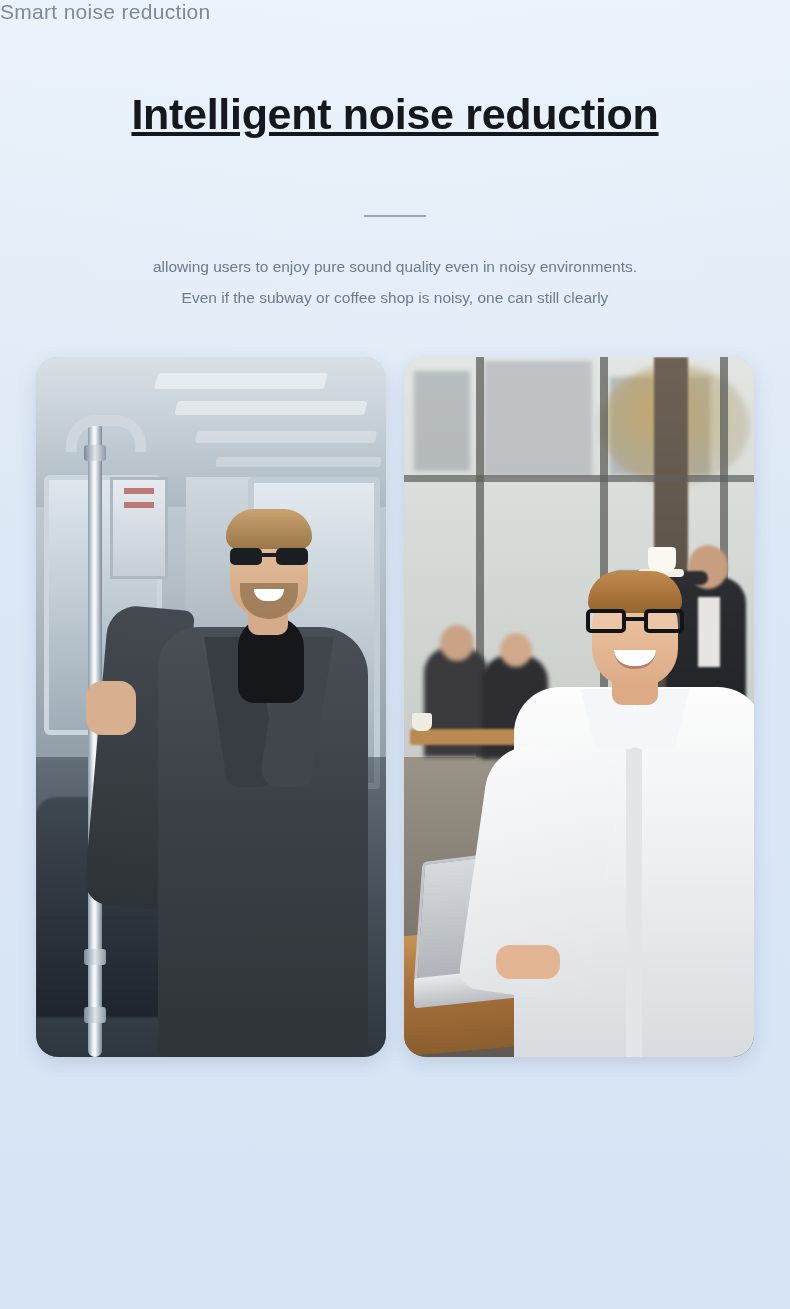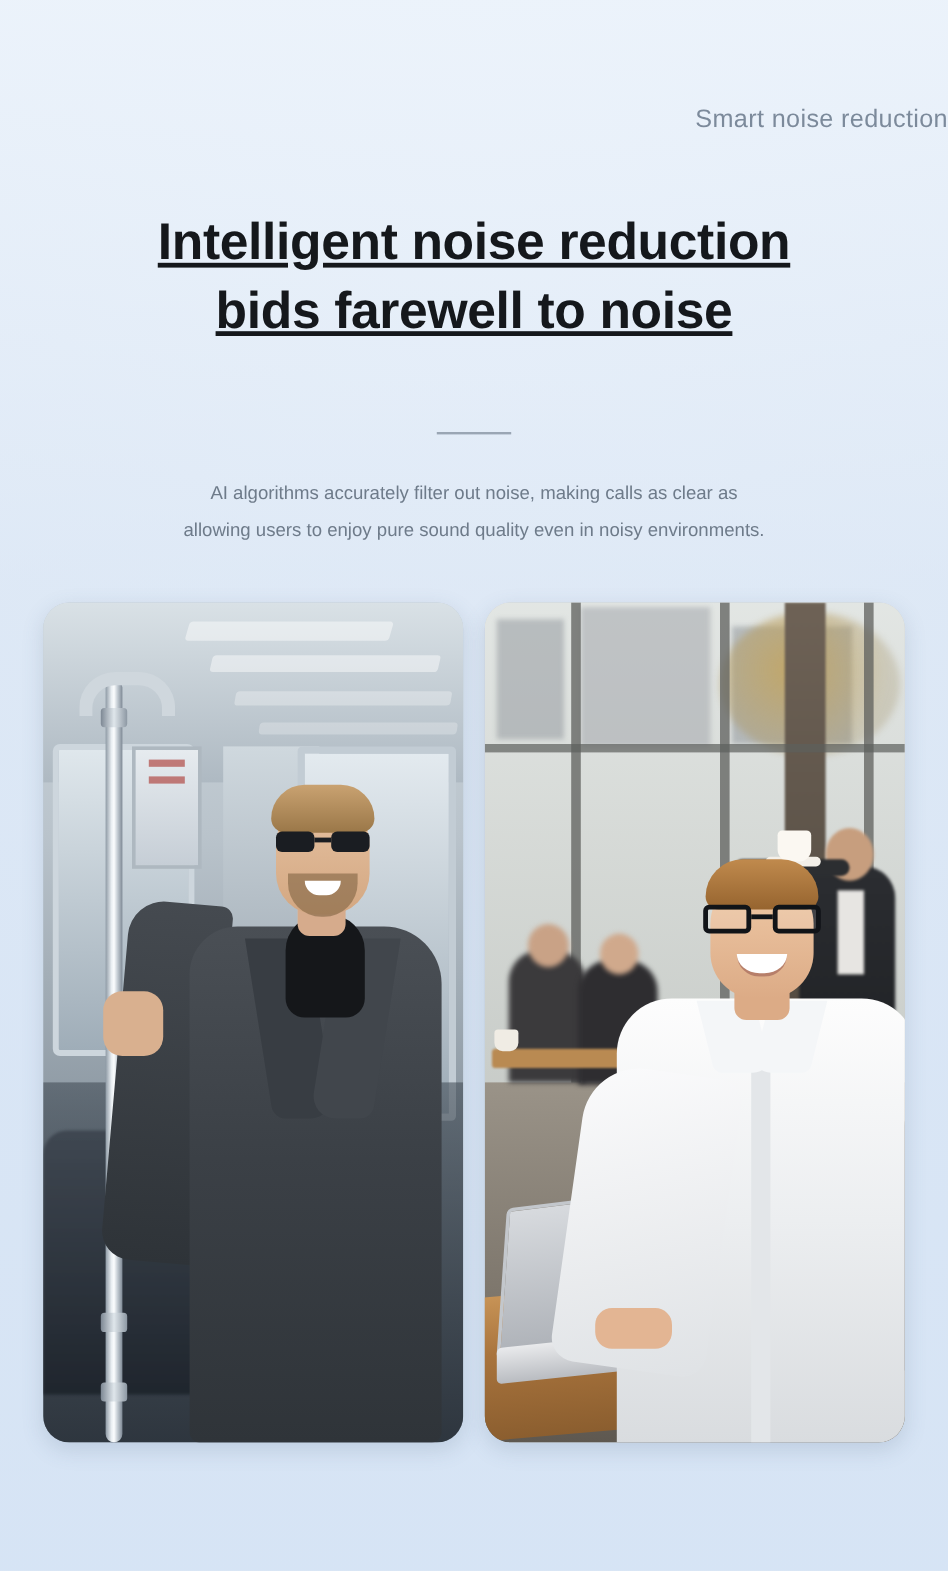--- a/index.html
+++ b/index.html
@@ -28,25 +28,24 @@
     inset: 0;
     background: linear-gradient(180deg, rgba(236,243,251,0.95) 0%, rgba(222,233,246,0.6) 38%, rgba(214,228,245,0.85) 100%);
     pointer-events: none;
   }
   .content {
     position: relative;
     z-index: 2;
   }
 
   .eyebrow {
-    text-align: right;
+    text-align: left;
     color: #7c8a9b;
     font-size: 21px;
     letter-spacing: 0.3px;
-    padding-top: 88px;
   }
 
   .headline {
     text-align: center;
     color: #15181c;
     font-size: 43px;
     font-weight: bold;
     line-height: 1.32;
     letter-spacing: -0.3px;
     margin-top: 62px;
@@ -549,30 +548,29 @@
 </head>
 <body>
 
 <div class="page">
   <div class="content">
 
     <div class="eyebrow">Smart noise reduction</div>
 
     <div class="headline">
       <span class="line">Intelligent noise reduction</span>
-      <span class="line">bids farewell to noise</span>
     </div>
 
     <div class="divider-wrap">
       <div class="divider"></div>
     </div>
 
     <div class="body-copy">
-      <span class="line">AI algorithms accurately filter out noise, making calls as clear as</span>
       <span class="line">allowing users to enjoy pure sound quality even in noisy environments.</span>
+      <span class="line">Even if the subway or coffee shop is noisy, one can still clearly</span>
     </div>
 
     <div class="cards">
 
       <div class="card">
         <div class="subway">
           <div class="ceiling"></div>
           <div class="ceiling-panel cp1"></div>
           <div class="ceiling-panel cp2"></div>
           <div class="ceiling-panel cp3"></div>

